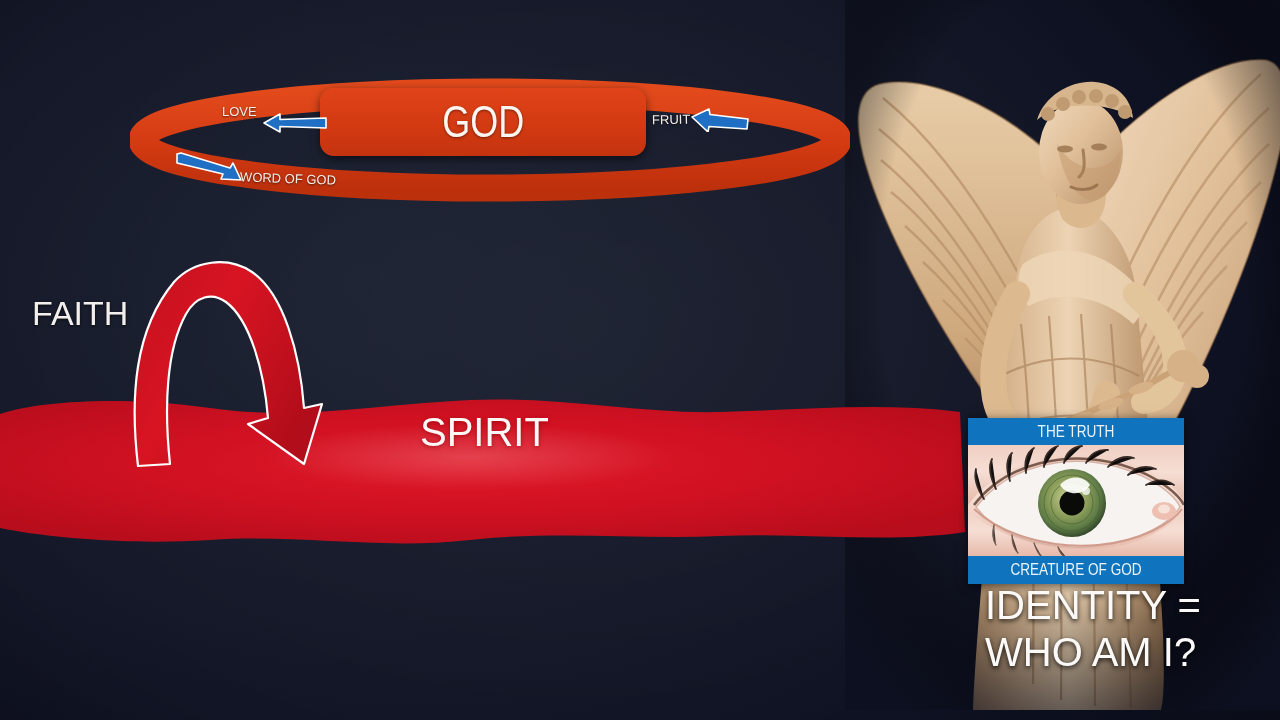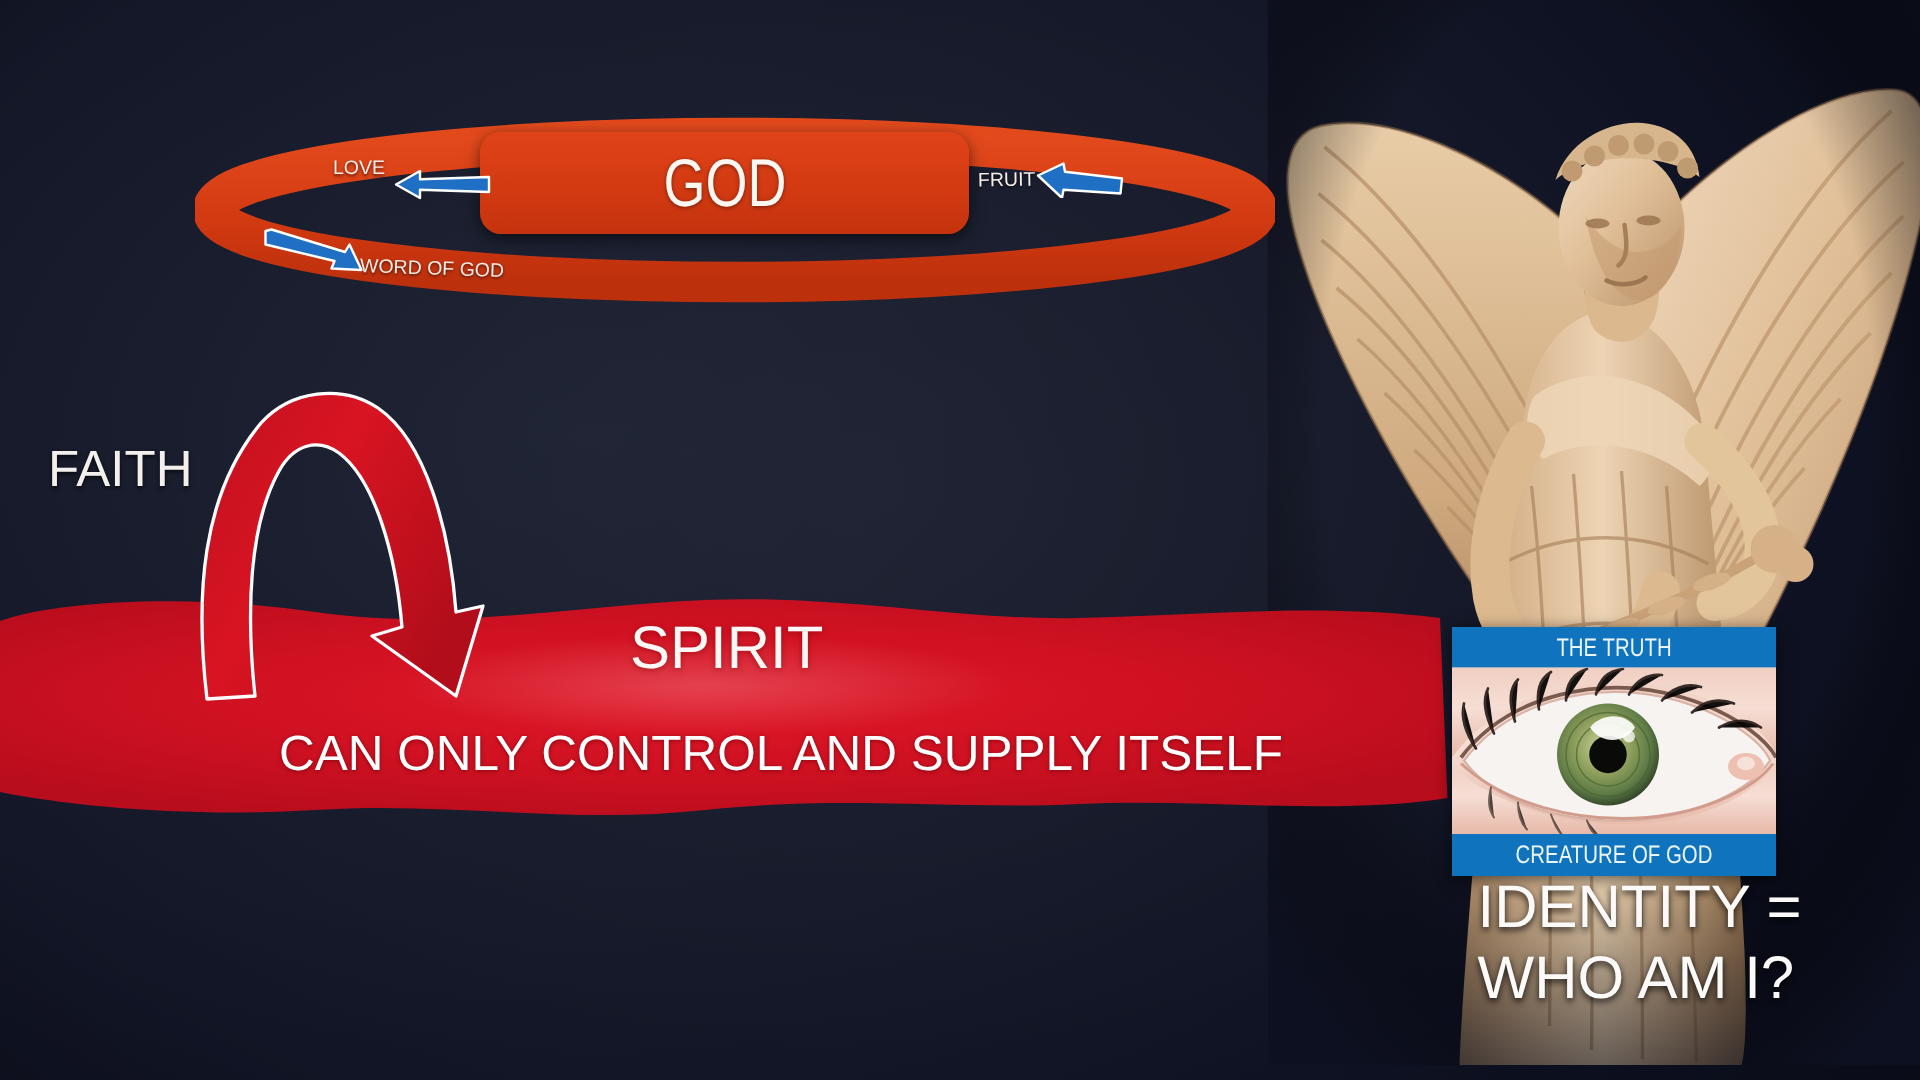--- a/index.html
+++ b/index.html
@@ -356,23 +356,20 @@
                L160 160
                C156 112 142 62 118 44
                C104 34 88 38 78 56
                C58 92 56 150 62 206 Z" fill="url(#archg)" stroke="#ffffff" stroke-width="2.2" stroke-linejoin="round"></path>
     </svg>
   </div>
 
   <div id="spirit">
     <span class="cond-c">SPIRIT</span>
   </div>
-  <div id="supply">
-    <span class="cond-c">CAN ONLY CONTROL AND SUPPLY ITSELF</span>
-  </div>
 
   <div id="eyepanel">
     <div class="eyebar" id="eyebar-top">
       <span class="cond-c">THE TRUTH</span>
     </div>
     <div id="eyeimg">
       <svg width="216" height="112" viewBox="0 0 216 112" xmlns="http://www.w3.org/2000/svg">
         <defs>
           <radialGradient id="irisg" cx="45%" cy="42%" r="60%">
             <stop offset="0%" stop-color="#c9d39a"></stop>

